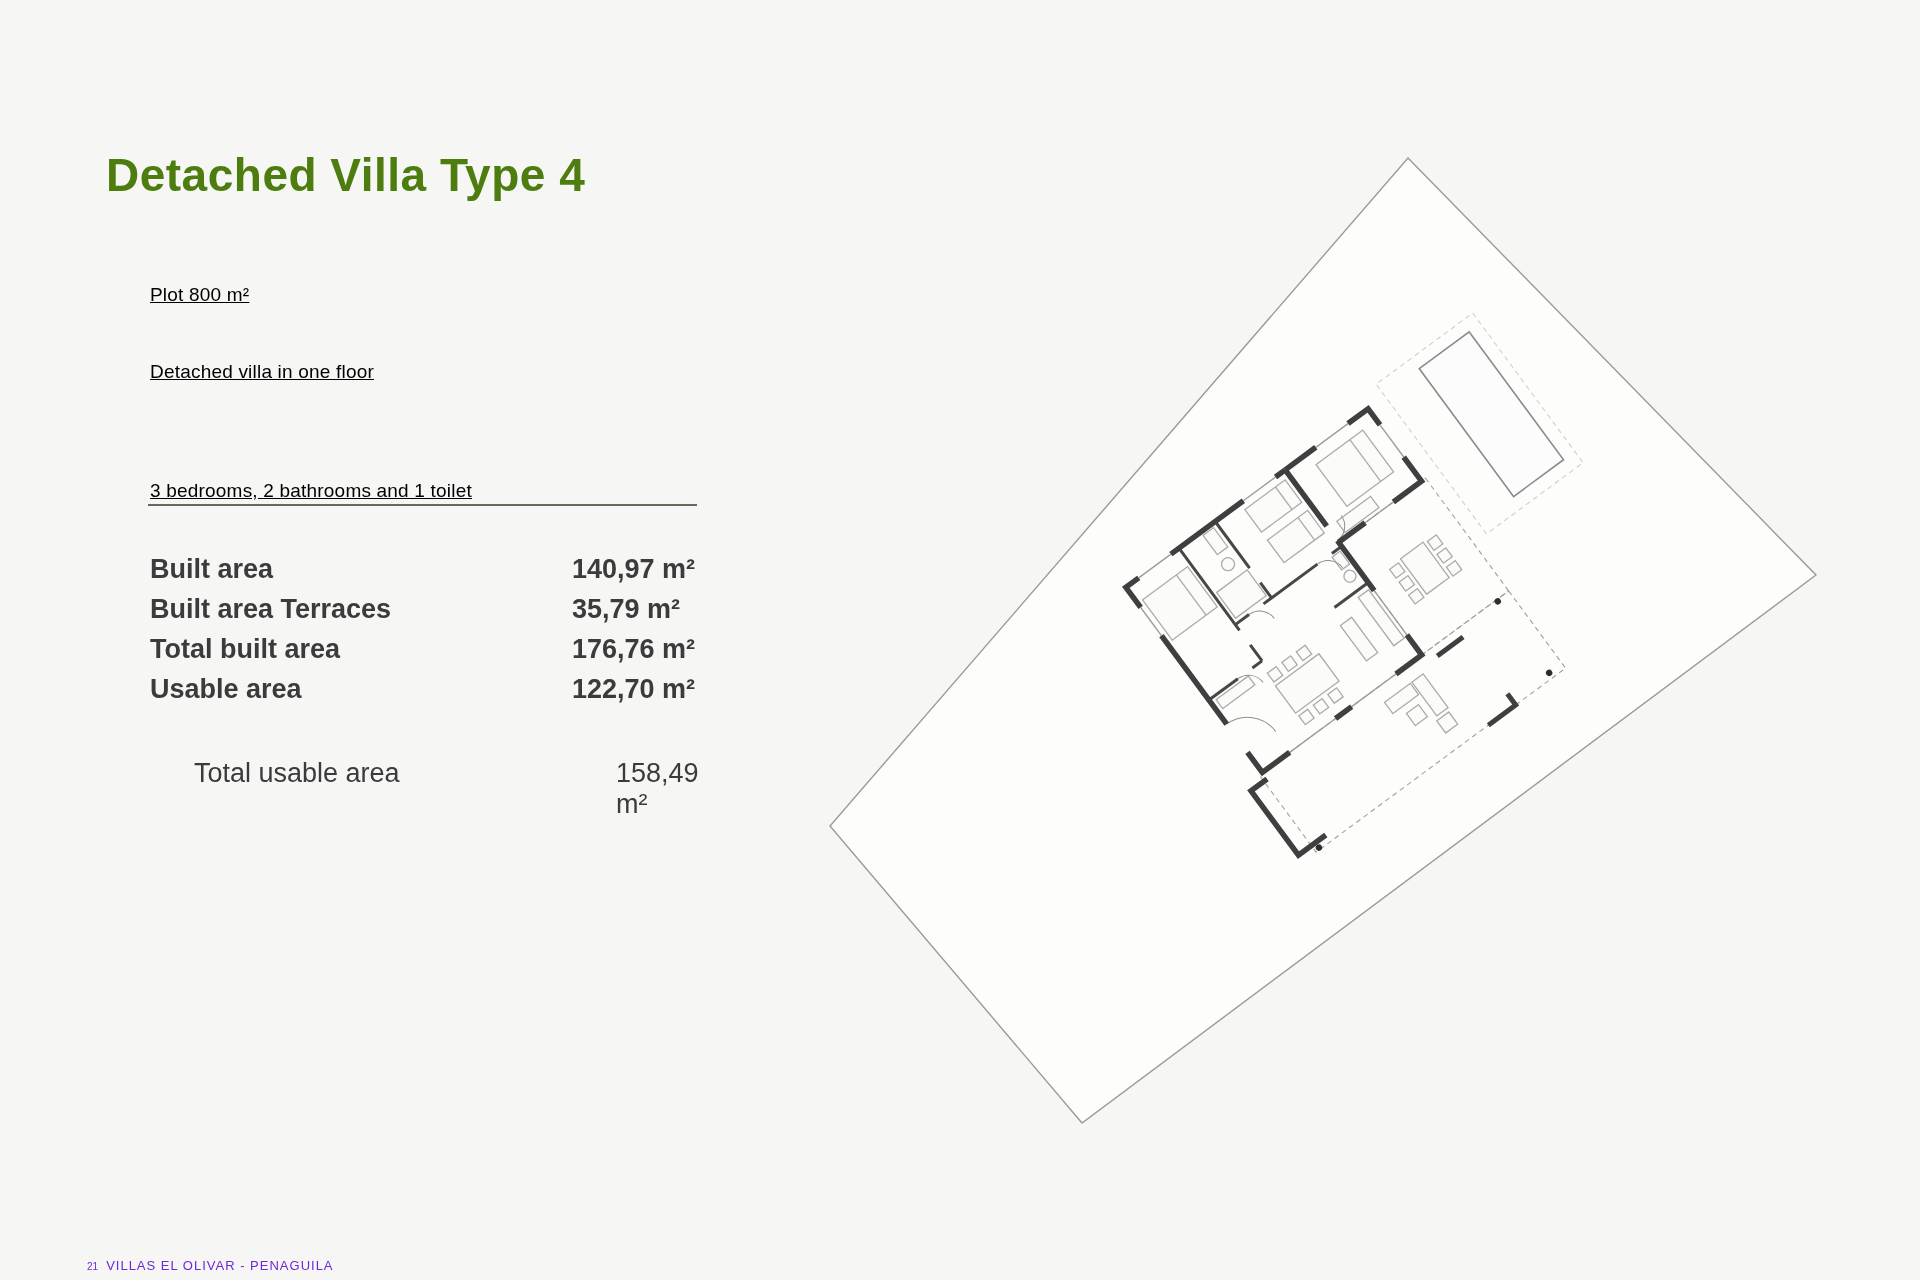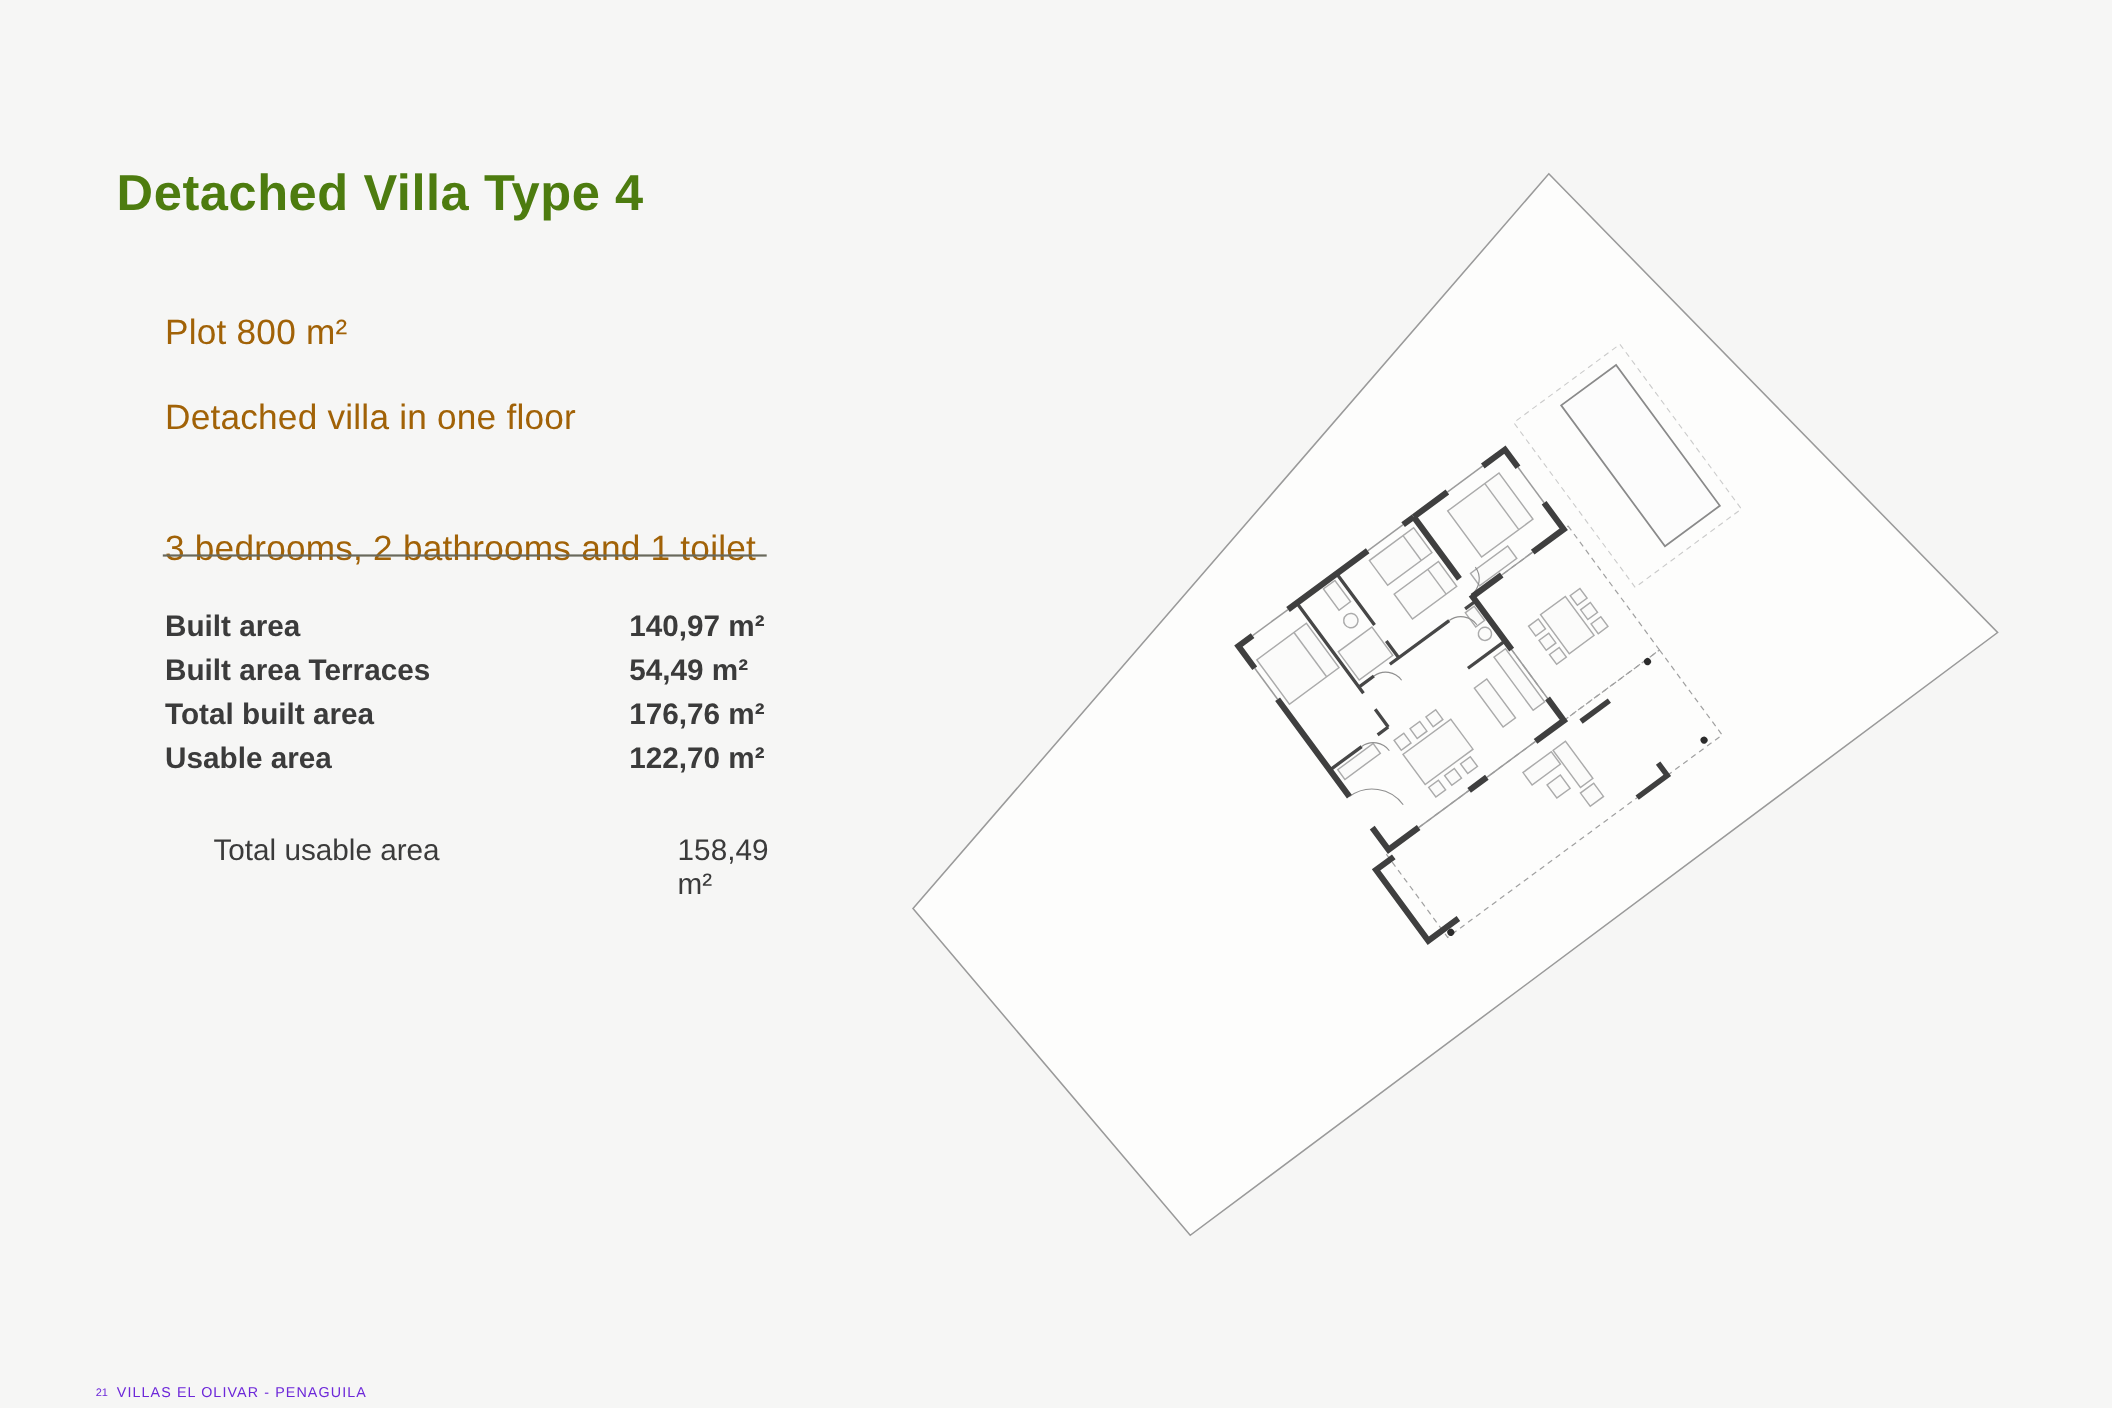--- a/index.html
+++ b/index.html
@@ -12,21 +12,21 @@
     color:#3d3d3d;
   }
   .abs{position:absolute;}
   #title{
     left:106px;top:148px;
     font-size:46px;font-weight:700;letter-spacing:.5px;
     color:#4d7c0f;
   }
   .info-line{
     left:150px;
-    font-size:32px;color:#a16207;letter-spacing:.2px;
+    font-size:19px;color:#000000;letter-spacing:.2px;text-decoration:underline;
   }
   #info-plot{top:284px;}
   #info-floor{top:361px;}
   #info-rooms{top:444px;margin-top:36px;}
   #divider{
     left:148px;top:504px;width:549px;height:2px;
     background:#69695c;
   }
   #area-table{left:150px;top:554px;width:560px;font-weight:bold;}
   .area-row{
@@ -58,21 +58,21 @@
 
 <div id="divider" class="abs"></div>
 
 <div id="area-table" class="abs">
   <div class="area-row">
     <span class="lbl">Built area</span>
     <span class="val">140,97 m²</span>
   </div>
   <div class="area-row">
     <span class="lbl">Built area Terraces</span>
-    <span class="val">54,49 m²</span>
+    <span class="val">35,79 m²</span>
   </div>
   <div class="area-row">
     <span class="lbl">Total built area</span>
     <span class="val">176,76 m²</span>
   </div>
   <div class="area-row">
     <span class="lbl">Usable area</span>
     <span class="val">122,70 m²</span>
   </div>
 </div>

